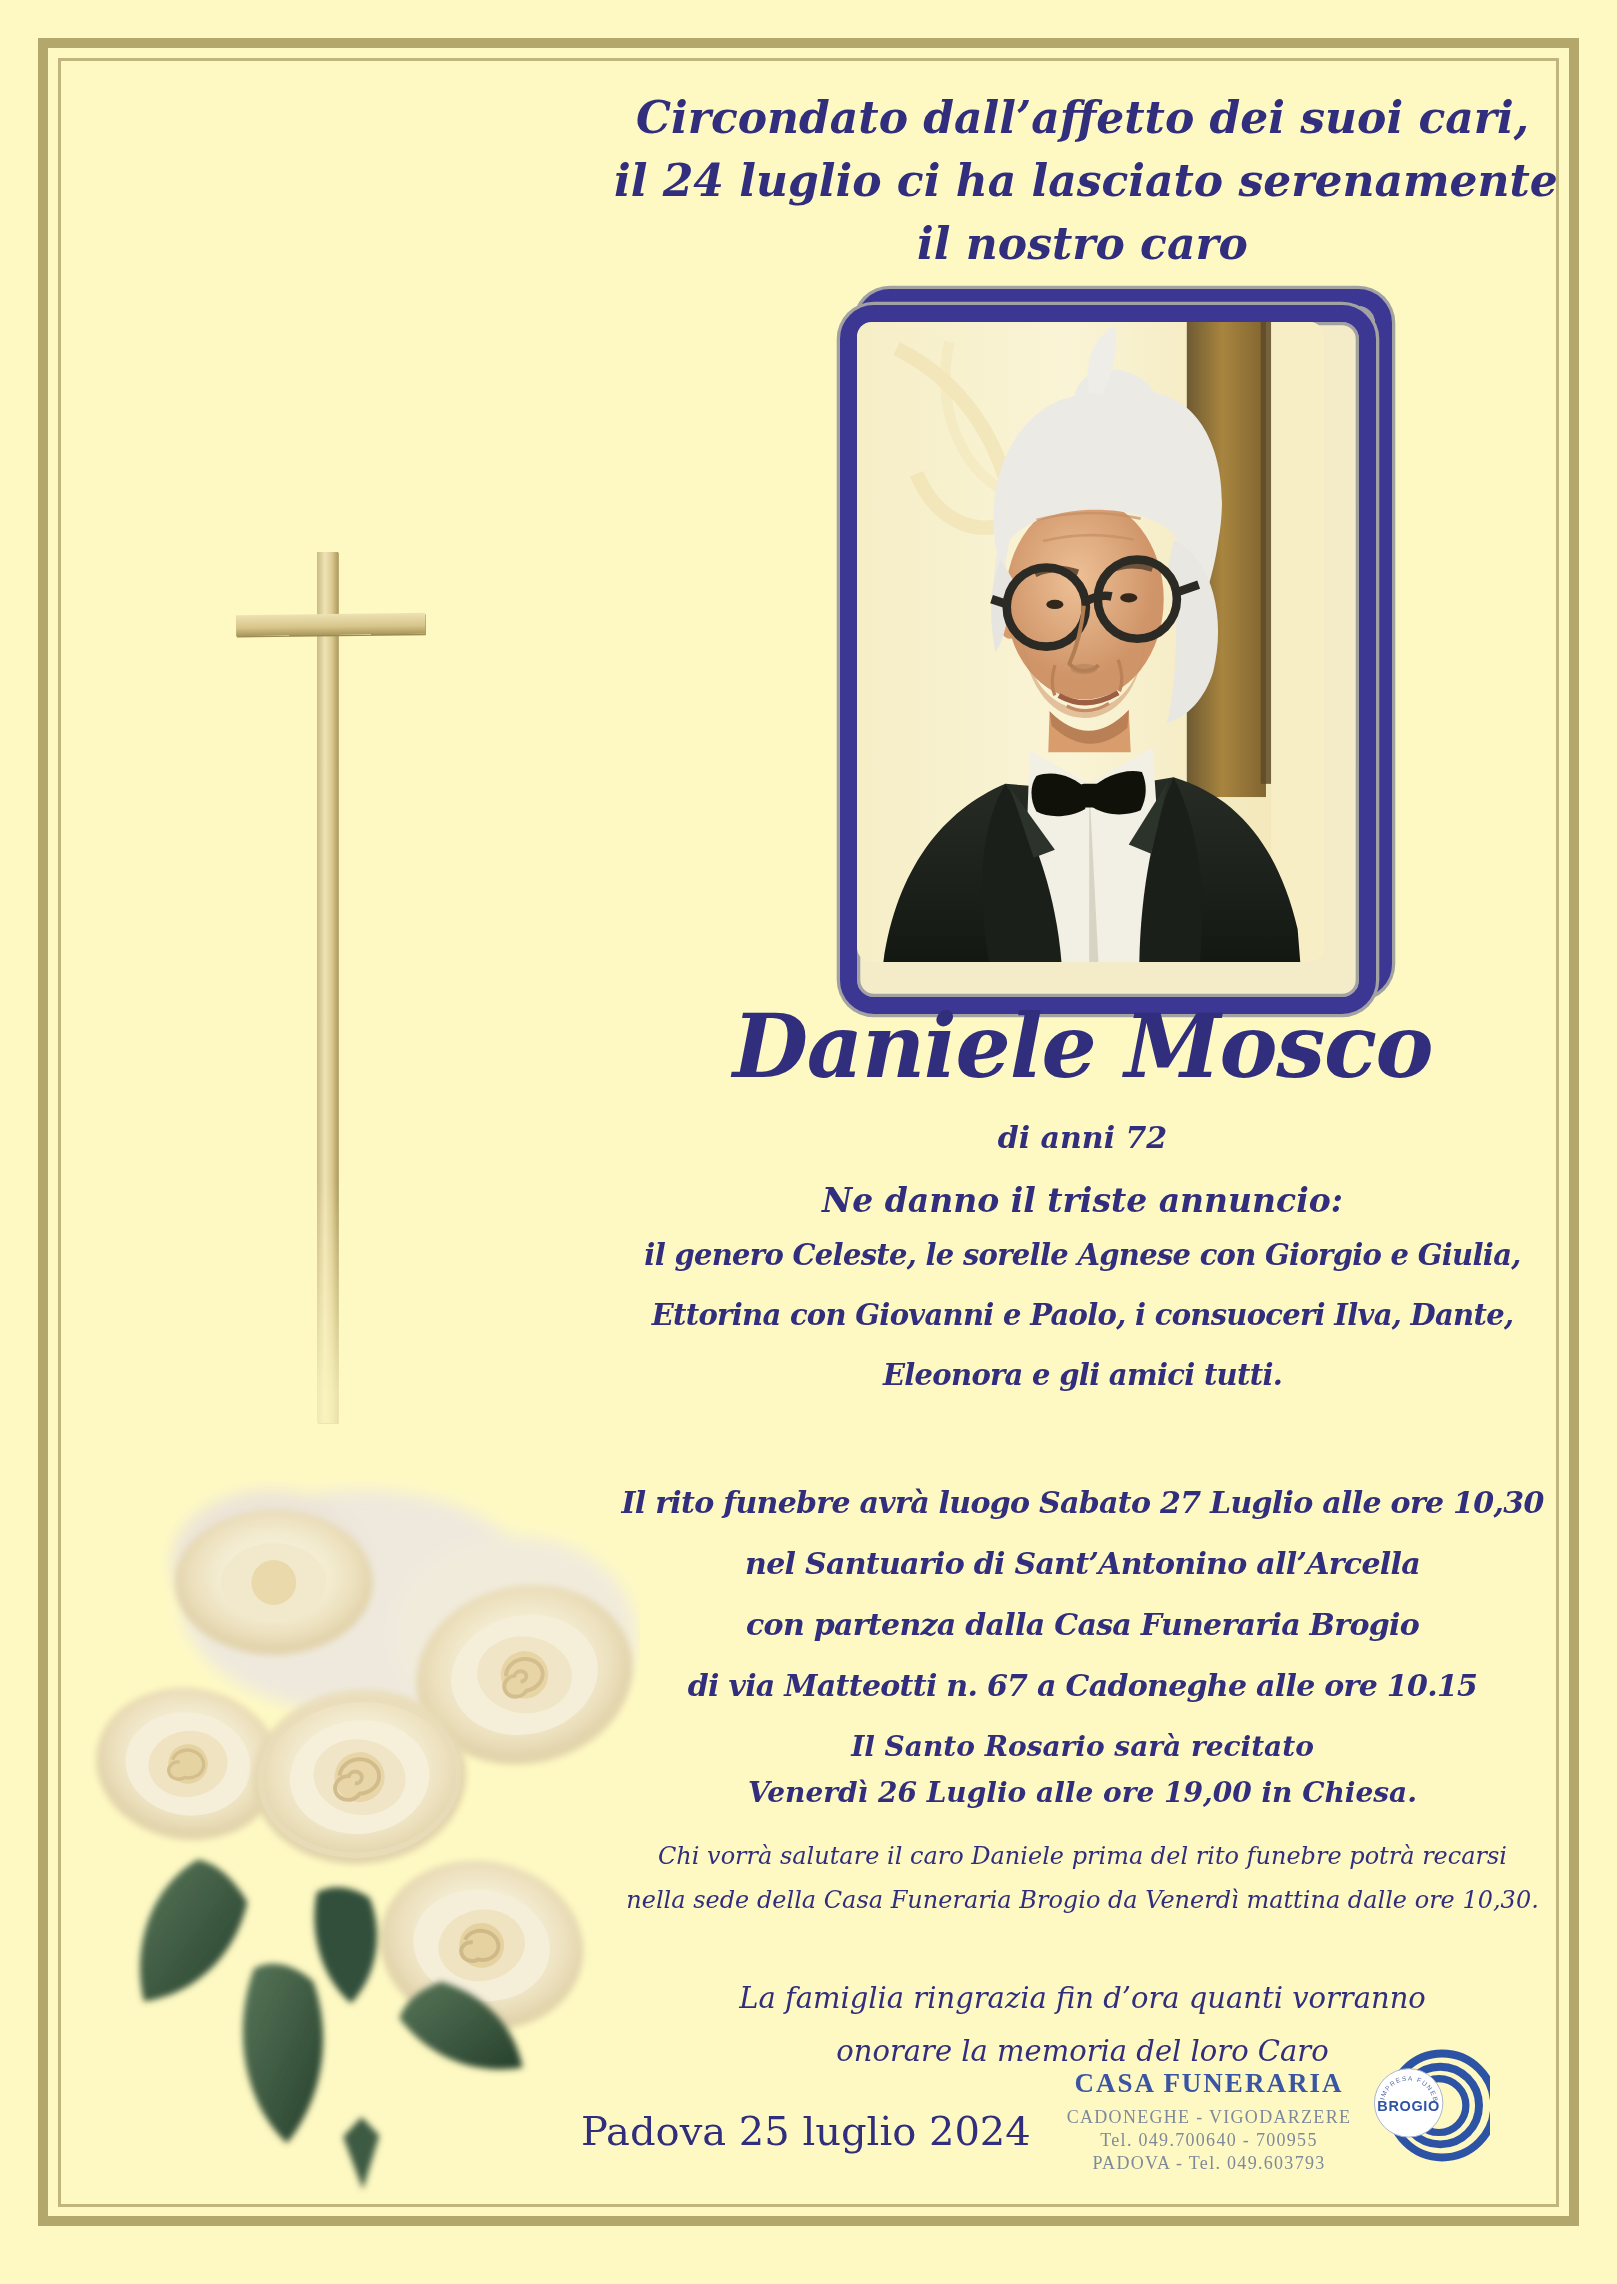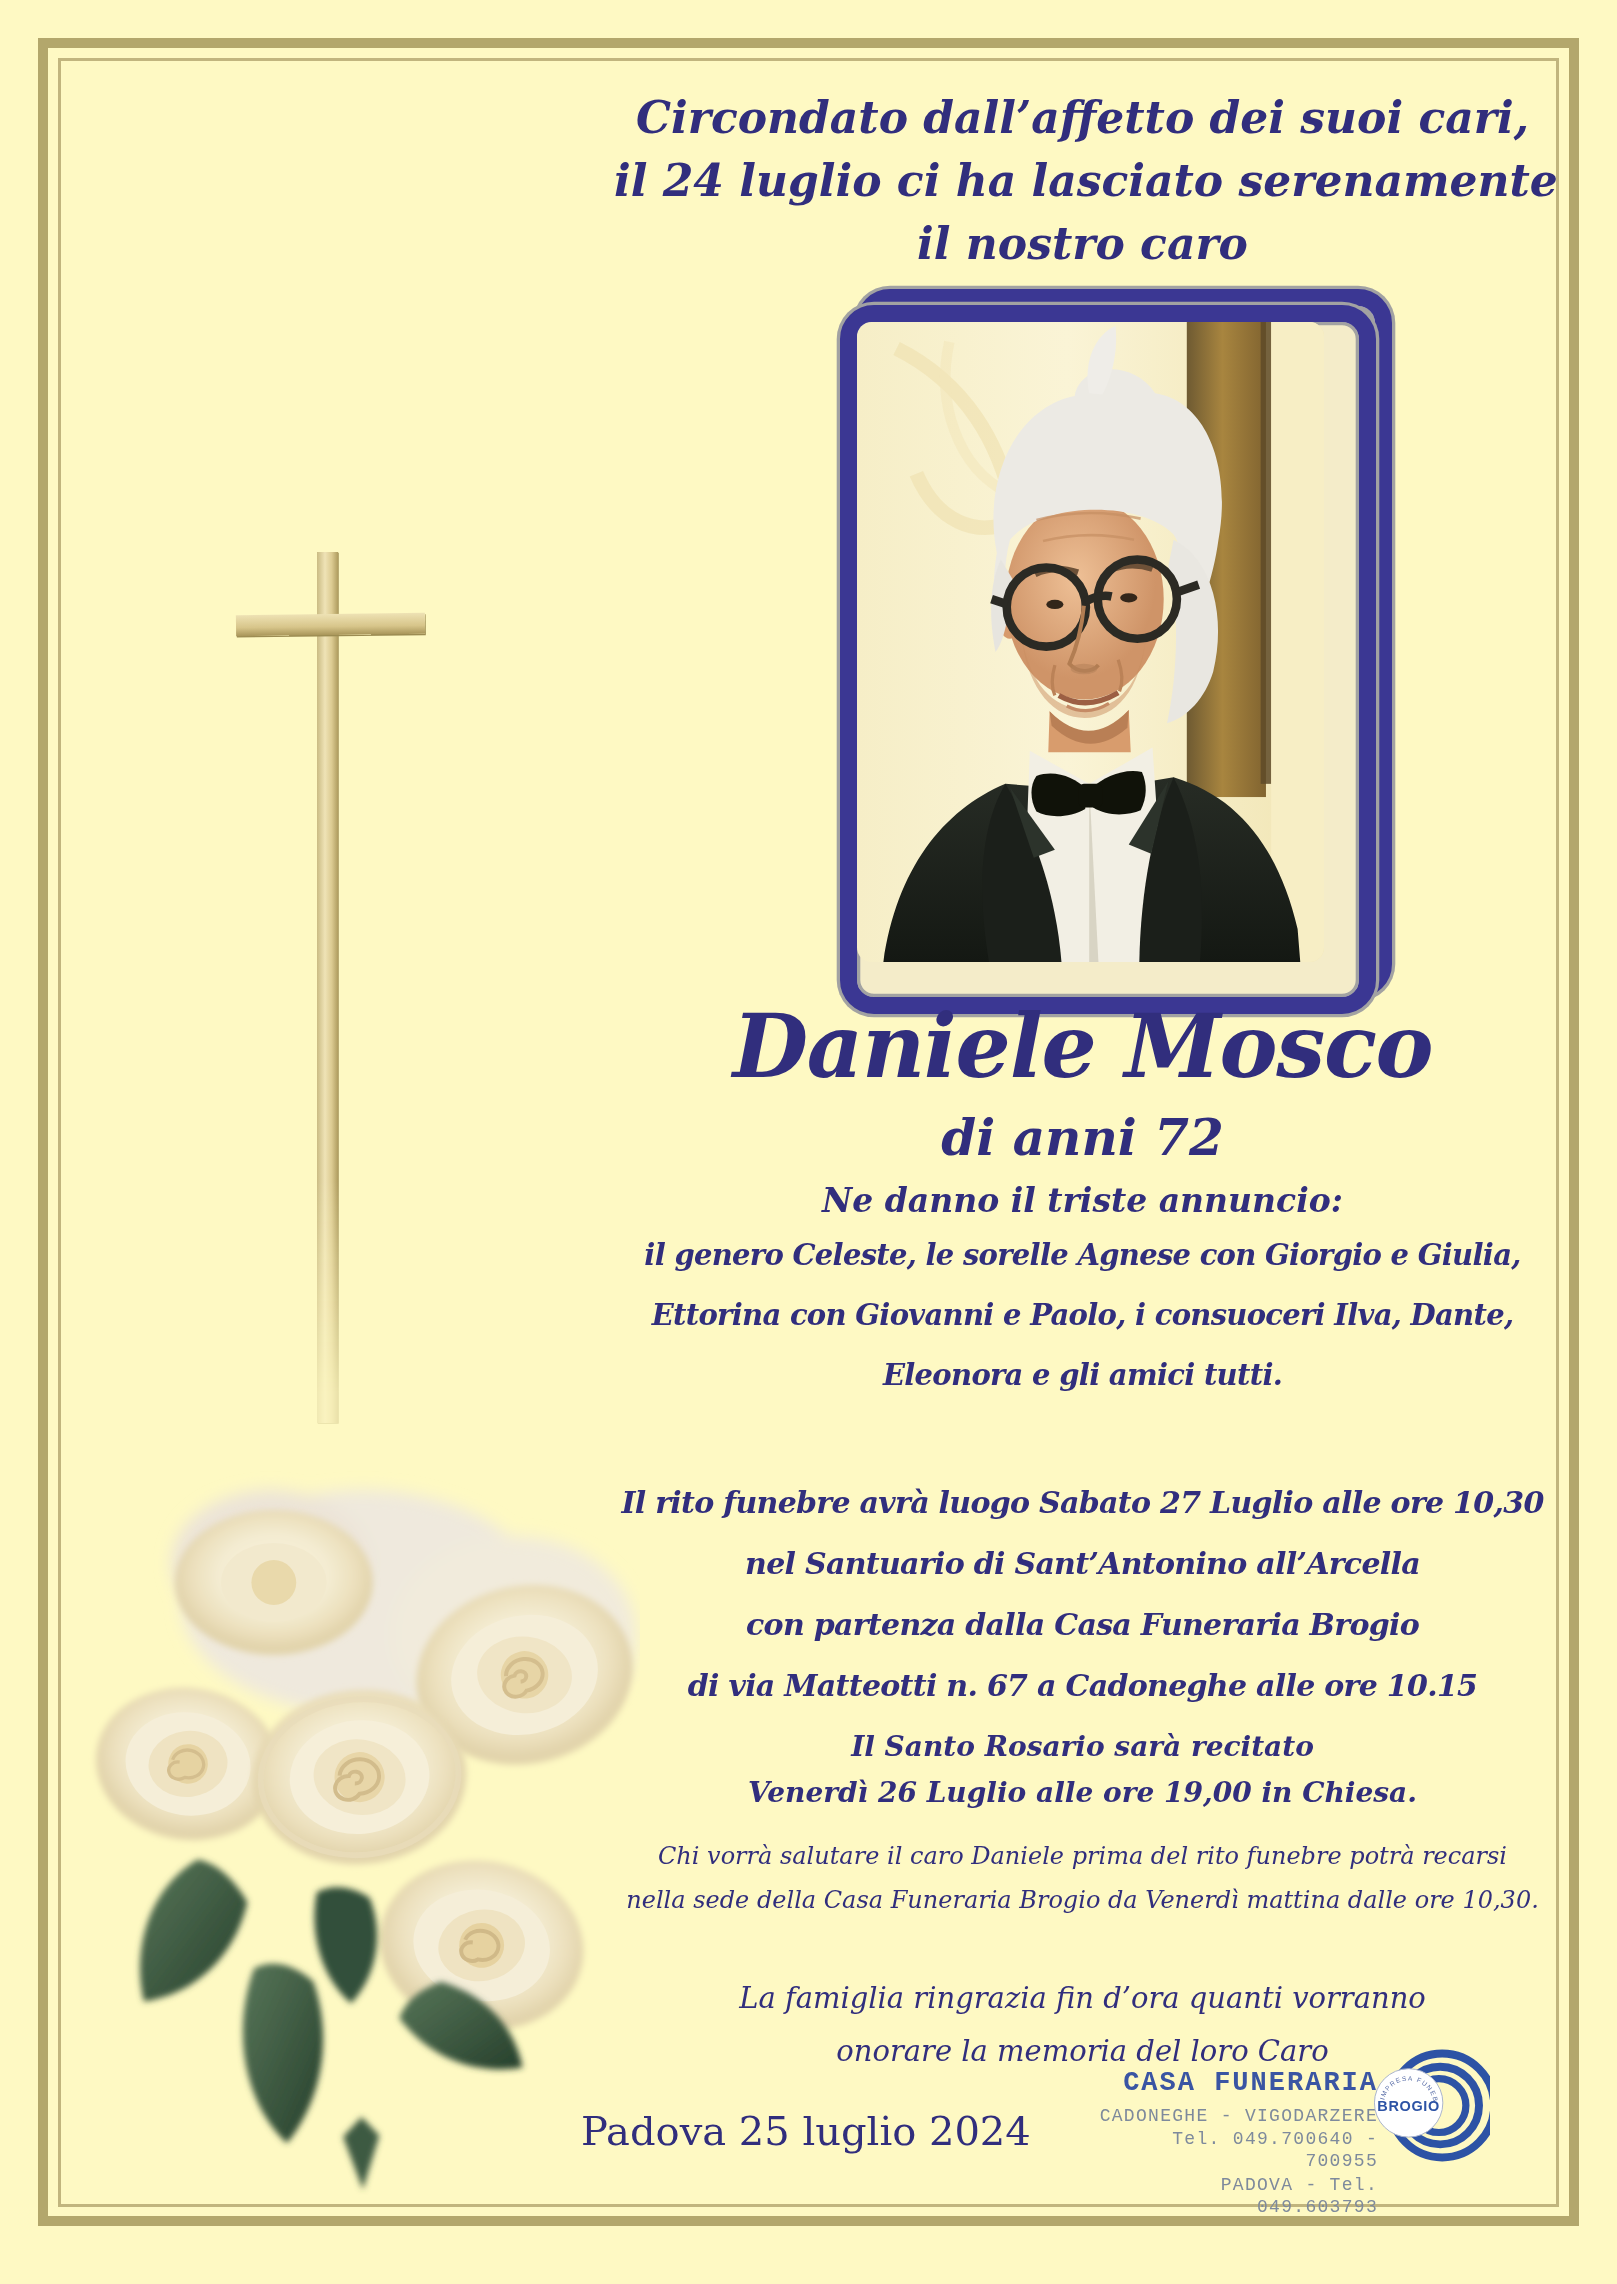--- a/index.html
+++ b/index.html
@@ -28,32 +28,32 @@
     border:17px solid #3b3793;border-radius:34px;
     box-shadow:0 0 0 3.3px #a2a2a2, inset 0 0 0 3.3px #a2a2a2;background:#f4ecc9;}
   .frame-main .photo{position:absolute;left:0;top:0;width:467px;height:640px;
     border-radius:14.5px;overflow:hidden;}
   .photo svg{display:block;width:100%;height:100%;}
   
   .col{position:absolute;left:614px;width:937px;text-align:center;color:#312e7d;}
   .line{white-space:nowrap;}
   .intro{top:86px;font-size:44px;line-height:63px;font-weight:bold;font-style:italic;}
   .name{top:989px;font-size:87px;line-height:116px;font-weight:bold;font-style:italic;letter-spacing:-1.3px;}
-  .age{top:1106px;font-size:50px;line-height:63px;font-weight:bold;font-style:italic;}
+  .age{top:1106px;font-size:30px;line-height:63px;font-weight:bold;font-style:italic;}
   .announce{top:1178px;font-size:33px;line-height:46px;font-weight:bold;font-style:italic;}
   .family{top:1225px;font-size:29px;line-height:60px;font-weight:bold;font-style:italic;letter-spacing:-0.7px;}
   .funeral{top:1472px;font-size:30px;line-height:61px;font-weight:bold;font-style:italic;letter-spacing:-0.7px;}
   .rosary{top:1724px;font-size:28px;line-height:46px;font-weight:600;font-style:italic;}
   .visit{top:1834px;font-size:24px;line-height:44px;font-weight:500;font-style:italic;}
   .thanks{top:1972px;font-size:29px;line-height:53px;font-style:italic;}
   .placedate{position:absolute;left:581px;top:2108px;font-size:40px;
     color:#312e7d;white-space:nowrap;}
   
-  .fh{position:absolute;left:1088px;top:2068px;width:290px;text-align:right;
-      font-family:Liberation Mono, monospace;}
+  .fh{position:absolute;left:1064px;top:2068px;width:290px;text-align:center;
+      font-family:Liberation Serif, serif;}
   .fh-title{font-size:27px;font-weight:bold;letter-spacing:2px;color:#3a55a3;}
   .fh-line{font-size:18px;letter-spacing:1.3px;color:#7e8a9c;line-height:22.4px;margin-top:1px;}
   .fh-line.first{margin-top:6.6px;}
   .logo{position:absolute;left:1374px;top:2045px;width:116px;height:125px;}
   .roses{position:absolute;left:33px;top:1467px;width:607px;height:772px;}
 </style>
 </head>
 <body>
 
 <div class="page">

